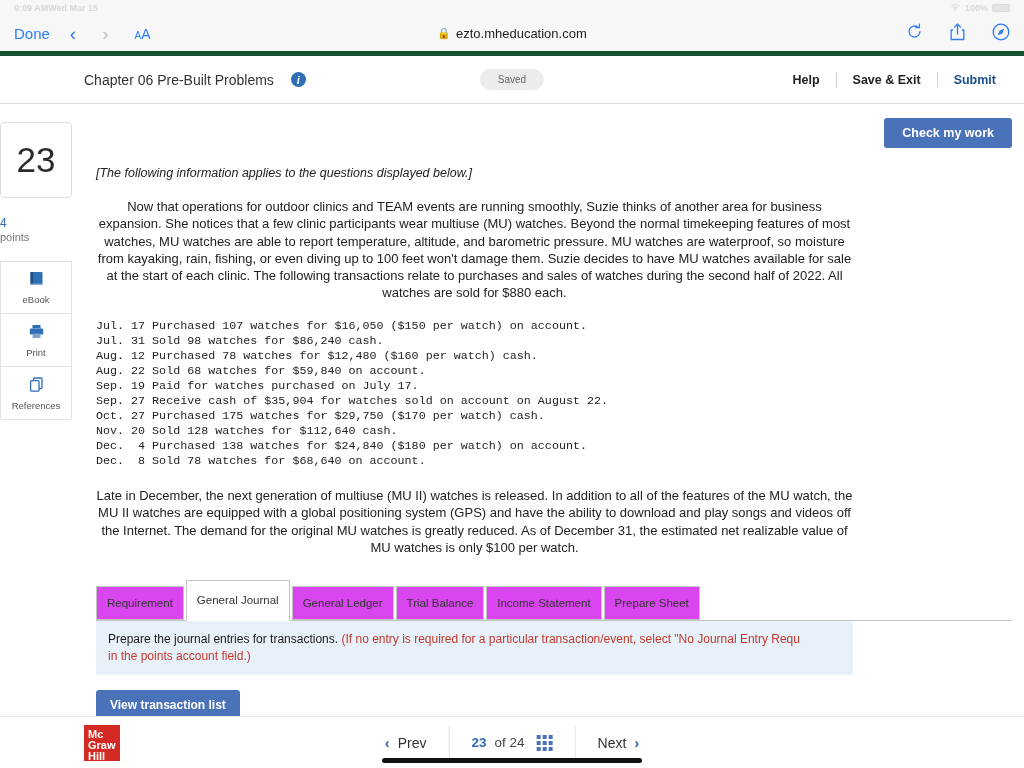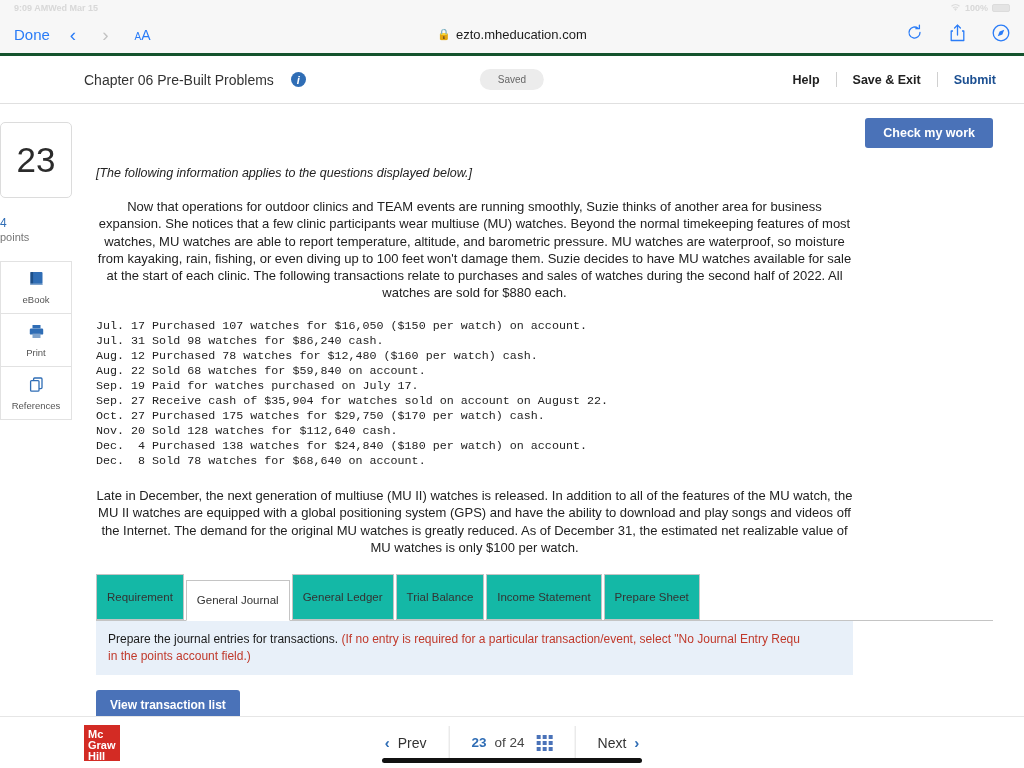--- a/index.html
+++ b/index.html
@@ -26,21 +26,21 @@
   .sb-batt {
     width: 18px; height: 8px;
     border: 1px solid #dcdcdc; border-radius: 2px;
     background: #e4e4e4;
   }
 
   
   .browserbar {
     height: 40px;
     background: #f7f7f7;
-    border-bottom: 3px solid #14532d;
+    border-bottom: 5px solid #14532d;
     display: flex;
     align-items: center;
     padding: 0 14px;
     position: relative;
   }
   .done-btn {
     color: #2a7cf7; font-size: 15px; margin-right: 20px;
   }
   .nav-arrow {
     font-size: 19px; color: #2a7cf7; margin-right: 26px;
@@ -113,21 +113,21 @@
   .toolbtn {
     width: 72px; height: 53px;
     border: 1px solid #e2e2e2; background: #fff;
     display: flex; flex-direction: column;
     align-items: center; justify-content: center; gap: 3px;
   }
   .toolbtn + .toolbtn { border-top: none; }
   .toolbtn .lbl { font-size: 9.5px; color: #555; }
 
   
-  .content { flex: 1; padding: 0 31px 0 12px; position: relative; }
+  .content { flex: 1; padding: 0 12px 0 12px; position: relative; }
   .check-row { display: flex; justify-content: flex-end; padding-top: 14px; }
   .check-btn {
     background: #4a72b8; color: #fff;
     font-size: 12.5px; font-weight: bold;
     padding: 8px 18px; border: none; border-radius: 3px;
   }
   .italic-note {
     font-style: italic; font-size: 12.5px; color: #222;
     margin-top: 18px;
   }
@@ -143,25 +143,25 @@
 
   
   .tabs {
     display: flex; align-items: flex-end;
     margin-top: 24px; height: 41px;
     border-bottom: 1px solid #c4c4c4;
     position: relative; z-index: 1;
   }
   .tab {
     border: 1px solid #c4c4c4;
-    background: #14b8a6;
+    background: #d946ef;
     font-size: 11.5px; color: #333;
     text-align: center; line-height: 1.15;
     padding: 6px 10px;
-    height: 46px;
+    height: 34px;
     display: flex; align-items: center; justify-content: center;
     margin-right: 2px;
   }
   .tab.active {
     background: #fff; height: 41px;
     border-bottom: 1px solid #fff;
     margin-bottom: -1px;
     text-align: right;
   }
 

